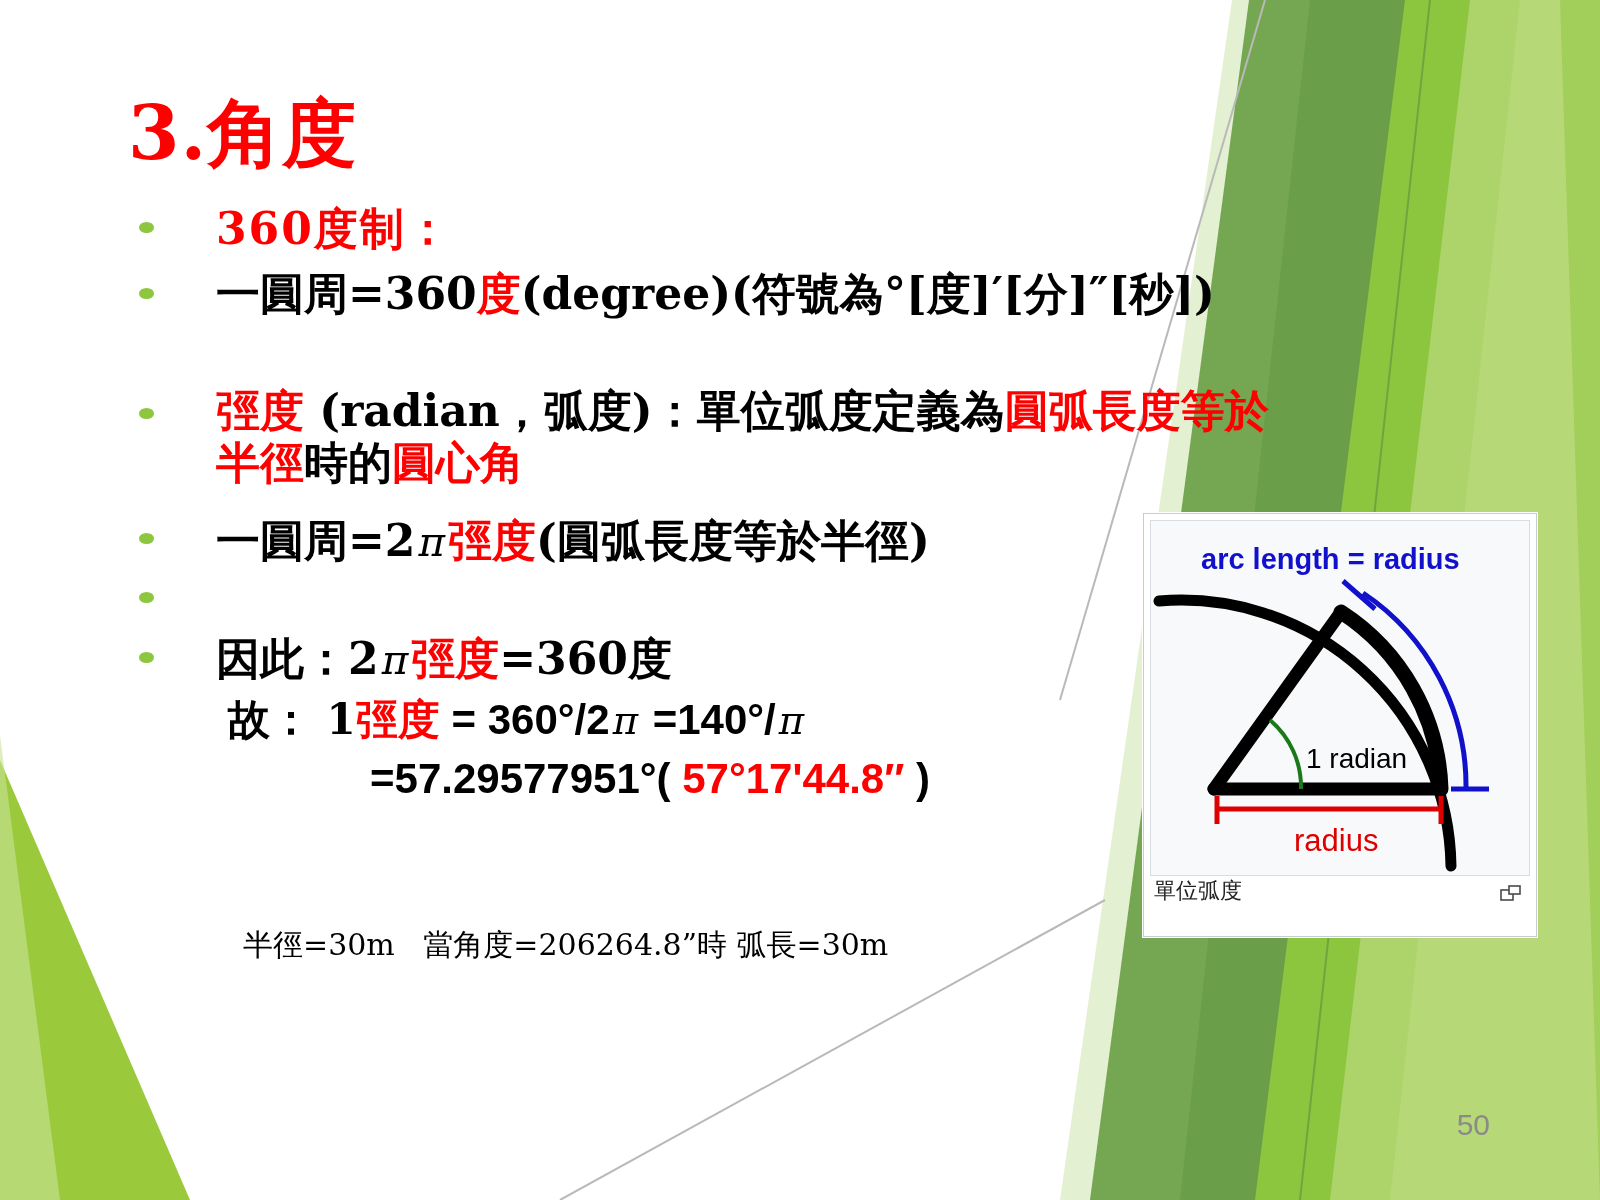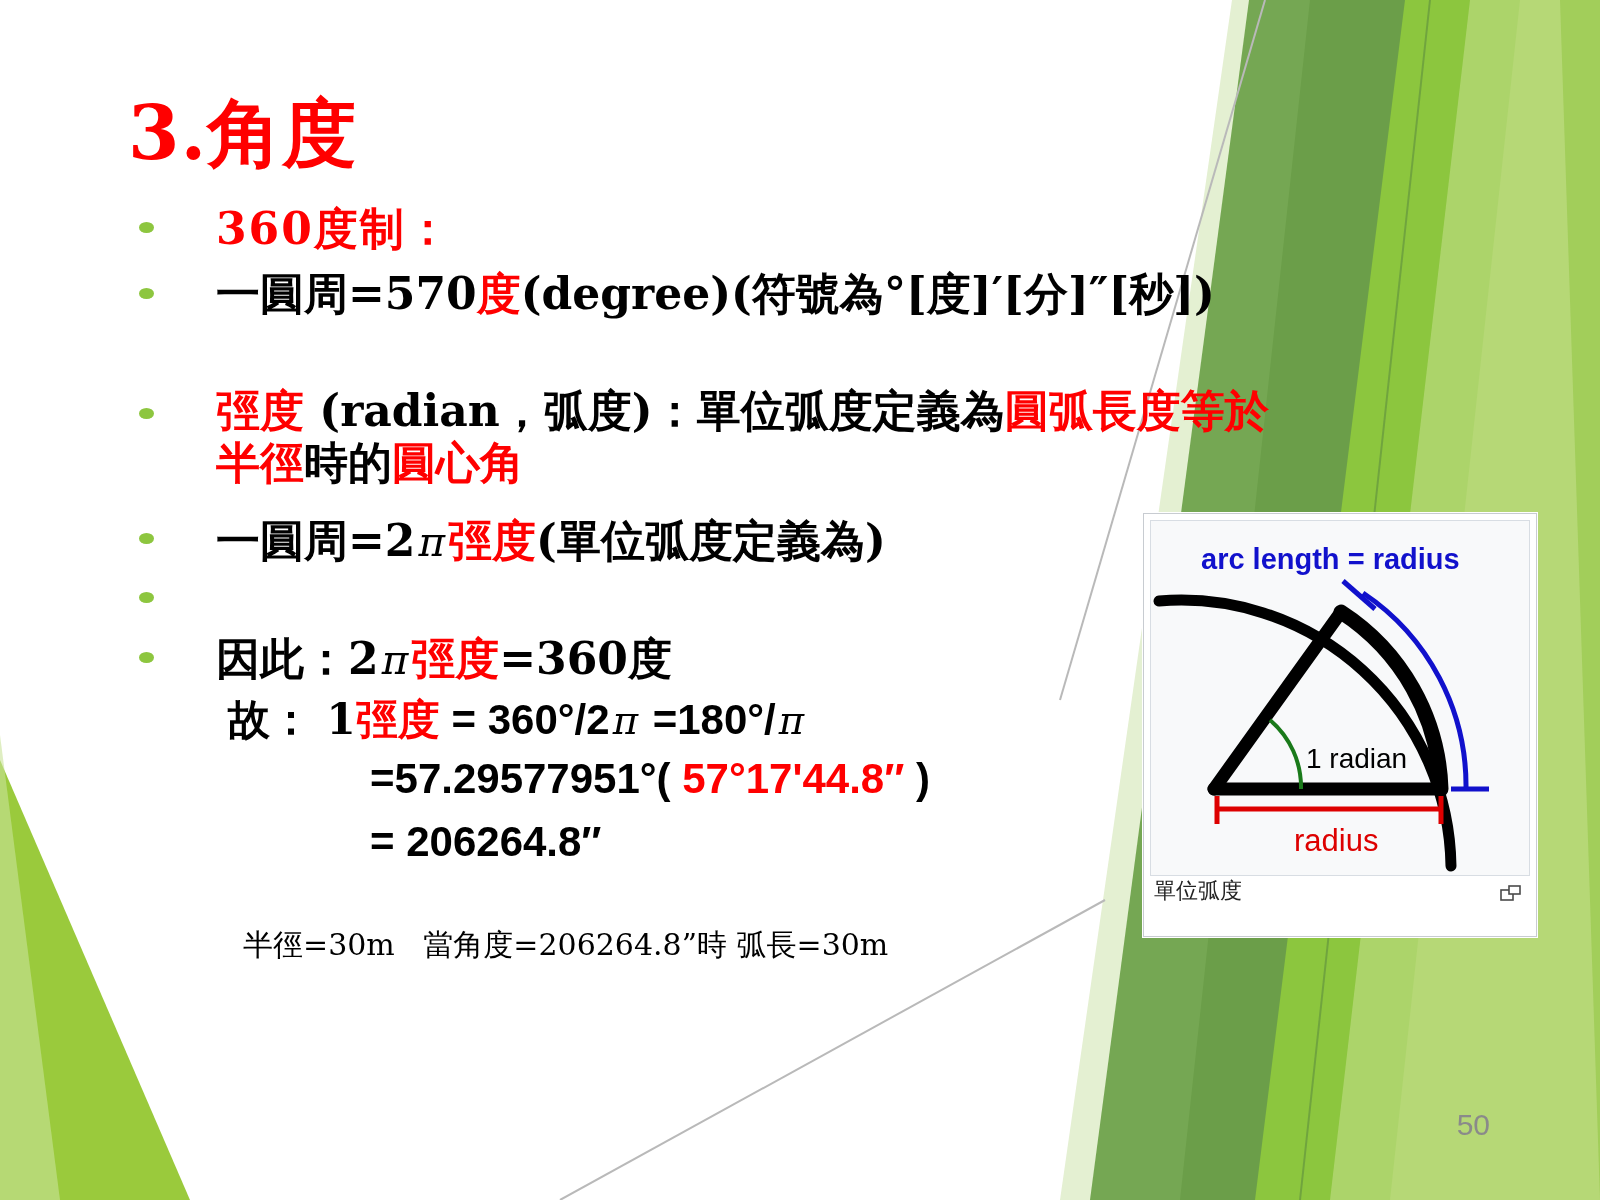--- a/index.html
+++ b/index.html
@@ -170,46 +170,43 @@
   <div class="bullet-dot" style="top:408px"></div>
   <div class="bullet-dot" style="top:533px"></div>
   <div class="bullet-dot" style="top:592px"></div>
   <div class="bullet-dot" style="top:652px"></div>
 
   <div class="line" id="l-360">
     <span>360度制：</span>
   </div>
 
   <div class="line" id="l-circle">
-    <span>一圓周=570</span><span class="red">度</span><span>(degree)(符號為</span><span>°[度]′[分]″[秒])</span>
+    <span>一圓周=360</span><span class="red">度</span><span>(degree)(符號為</span><span>°[度]′[分]″[秒])</span>
   </div>
 
   <div class="line" id="l-radian">
     <span class="red">弳度</span><span> (radian，弧度)：單位弧度定義為</span><span class="red">圓弧長度等於半徑</span><span>時的</span><span class="red">圓心角</span>
   </div>
 
   <div class="line" id="l-twopi">
-    <span>一圓周=2</span><span class="pi">π</span><span class="red">弳度</span><span>(單位弧度定義為)</span>
+    <span>一圓周=2</span><span class="pi">π</span><span class="red">弳度</span><span>(圓弧長度等於半徑)</span>
   </div>
 
   <div class="line" id="l-thus">
     <span>因此：2</span><span class="pi">π</span><span class="red">弳度</span><span>=360度</span>
   </div>
 
   <div class="line sans" id="l-gu">
-    <span style="font-family:&quot;DejaVu Serif&quot;,serif">故：  1</span><span class="red" style="font-family:&quot;DejaVu Serif&quot;,serif">弳度</span><span> = 360°/2</span><span class="pi">π</span><span> =180°/</span><span class="pi">π</span>
+    <span style="font-family:&quot;DejaVu Serif&quot;,serif">故：  1</span><span class="red" style="font-family:&quot;DejaVu Serif&quot;,serif">弳度</span><span> = 360°/2</span><span class="pi">π</span><span> =140°/</span><span class="pi">π</span>
   </div>
 
   <div class="line sans" id="l-eq1">
     <span>=57.29577951°( </span><span class="red">57°17'44.8″</span><span> )</span>
   </div>
 
-  <div class="line sans" id="l-eq2">
-    <span>= 206264.8″</span>
-  </div>
 
   <div class="small-note" id="note1">半徑=30m   當角度=206264.8”時 弧長=30m</div>
 
   <div id="figure">
     <div id="figure-inner">
       <svg width="380" height="354" viewBox="0 0 380 354" xmlns="http://www.w3.org/2000/svg">
 
         <path d="M 8 80 A 270 270 0 0 1 300 345" fill="none" stroke="#000000" stroke-width="11" stroke-linecap="round"></path>
 
         <path d="M 63 268 L 290 268" stroke="#000000" stroke-width="13" fill="none" stroke-linecap="round"></path>

